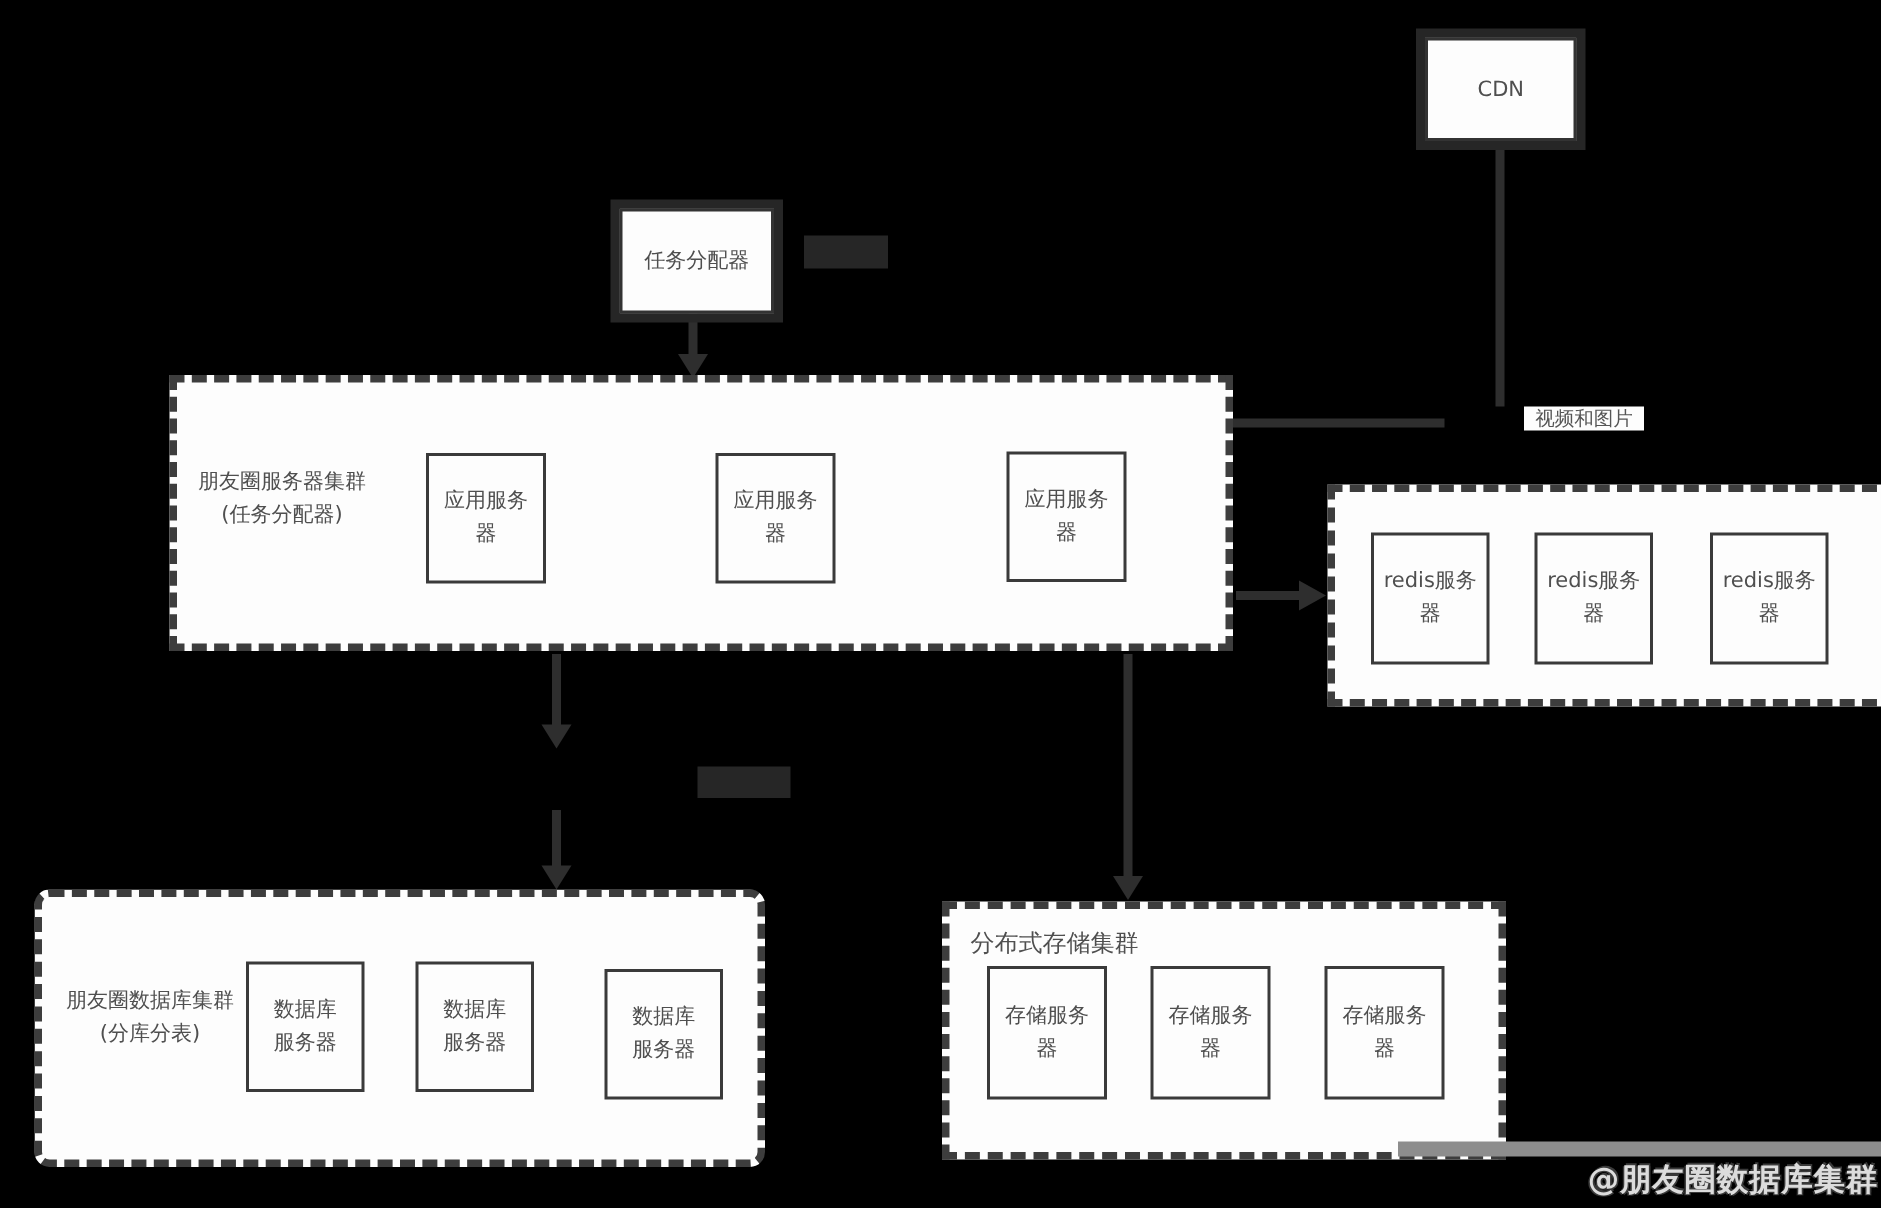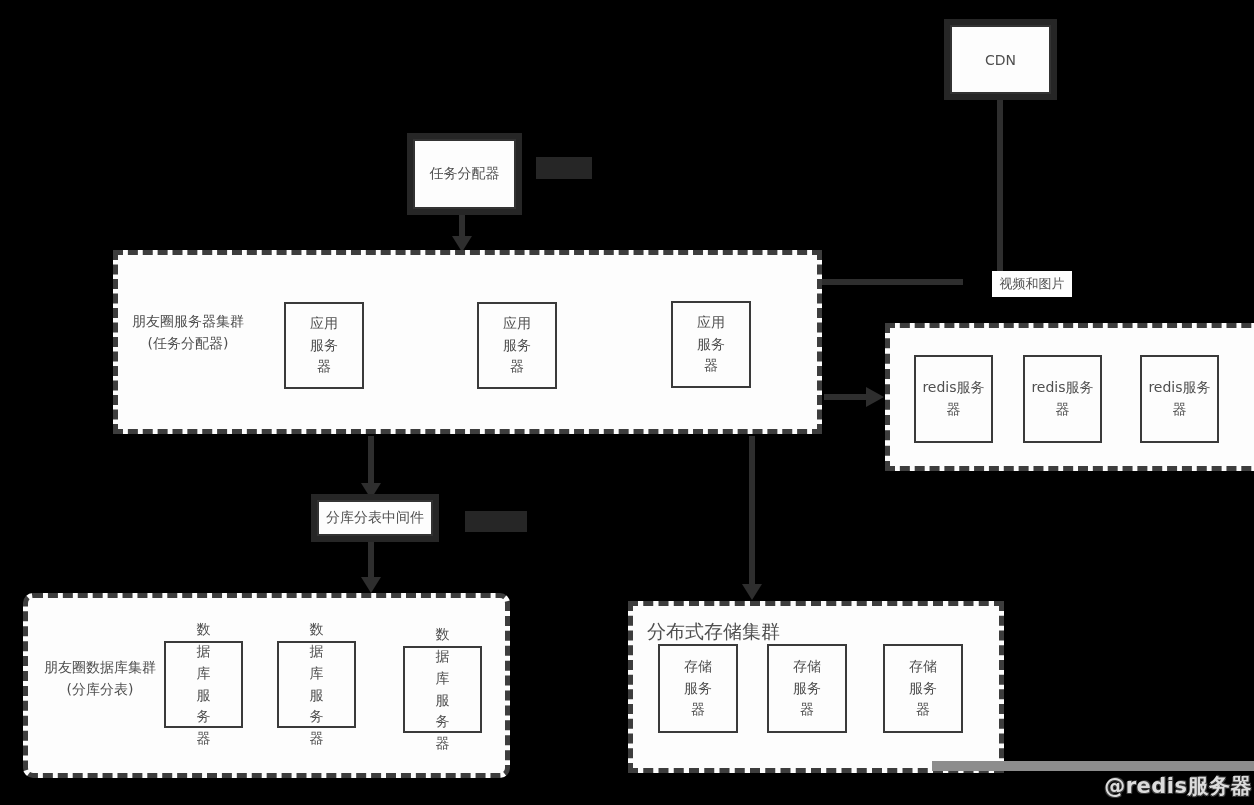--- a/index.html
+++ b/index.html
@@ -25,28 +25,28 @@
   
   .cluster{
     position:absolute;box-sizing:border-box;background:#fdfdfd;
     border:5px dashed #3d3d3d;
   }
   .server{
     position:absolute;box-sizing:border-box;background:#fdfdfd;
     border:2px solid #3a3a3a;
     display:flex;align-items:center;justify-content:center;
     text-align:center;color:#4f4f4f;font-size:14px;line-height:1.55;
-    padding:0 24px;
+    padding:0 10px;
   }
   .server.redis{padding:0 2px;}
   .cluster-title{
     position:absolute;color:#4f4f4f;font-size:14px;
     text-align:center;line-height:1.6;
   }
-  .cluster-title.leftalign{text-align:right;font-size:19px;}
+  .cluster-title.leftalign{text-align:right;font-size:16px;}
   .medialabel{
     position:absolute;background:#fdfdfd;color:#555;font-size:13px;
     display:flex;align-items:center;justify-content:center;
   }
   .darkrect{position:absolute;background:#262626;}
   .wmbar{position:absolute;background:#8d8d8d;}
   .watermark{
     position:absolute;font-size:21px;font-weight:bold;color:#dcdcdc;
     letter-spacing:.5px;
     text-shadow:1px 1px 0 #3a3a3a,-1px 1px 0 #3a3a3a,1px -1px 0 #3a3a3a;
@@ -76,39 +76,38 @@
 
   <div class="vline" style="left:368px;top:540px;width:6px;height:38px;"></div>
   <div class="arrow-down" style="left:361px;top:577px;"></div>
 
   <div class="solidbox" style="left:413px;top:139px;width:103px;height:70px;">任务分配器</div>
 
   <div class="solidbox" style="left:950px;top:25px;width:101px;height:69px;">CDN</div>
 
   <div class="darkrect" style="left:536px;top:157px;width:56px;height:22px;"></div>
 
-  <div class="medialabel" style="left:992px;top:271px;width:80px;height:26px;">视频和图片</div>
+  <div class="medialabel" style="left:1016px;top:271px;width:80px;height:16px;">视频和图片</div>
 
   <div class="cluster" style="left:113px;top:250px;width:709px;height:184px;">
     <div class="cluster-title" style="left:0;top:55px;width:140px;">
       <div>朋友圈服务器集群</div>
       <div>(任务分配器)</div>
     </div>
     <div class="server" style="left:166px;top:47px;width:80px;height:87px;">应用服务器</div>
     <div class="server" style="left:359px;top:47px;width:80px;height:87px;">应用服务器</div>
     <div class="server" style="left:553px;top:46px;width:80px;height:87px;">应用服务器</div>
   </div>
 
   <div class="cluster" style="left:885px;top:323px;width:396px;height:148px;">
     <div class="server redis" style="left:24px;top:27px;width:79px;height:88px;">redis服务器</div>
     <div class="server redis" style="left:133px;top:27px;width:79px;height:88px;">redis服务器</div>
     <div class="server redis" style="left:250px;top:27px;width:79px;height:88px;">redis服务器</div>
   </div>
 
-  <div class="solidbox" style="left:317px;top:500px;width:116px;height:36px;">分库分表中间件</div>
 
   <div class="darkrect" style="left:465px;top:511px;width:62px;height:21px;"></div>
 
   <div class="cluster" style="left:23px;top:593px;width:487px;height:185px;border-radius:10px;">
     <div class="cluster-title" style="left:2px;top:58px;width:140px;">
       <div>朋友圈数据库集群</div>
       <div>(分库分表)</div>
     </div>
     <div class="server" style="left:136px;top:43px;width:79px;height:87px;">数据库服务器</div>
     <div class="server" style="left:249px;top:43px;width:79px;height:87px;">数据库服务器</div>
@@ -116,15 +115,15 @@
   </div>
 
   <div class="cluster" style="left:628px;top:601px;width:376px;height:172px;">
     <div class="cluster-title leftalign" style="left:14px;top:10px;">分布式存储集群</div>
     <div class="server" style="left:25px;top:38px;width:80px;height:89px;">存储服务器</div>
     <div class="server" style="left:134px;top:38px;width:80px;height:89px;">存储服务器</div>
     <div class="server" style="left:250px;top:38px;width:80px;height:89px;">存储服务器</div>
   </div>
 
   <div class="wmbar" style="left:932px;top:761px;width:322px;height:10px;"></div>
-  <div class="watermark" style="right:2px;top:772px;">@redis服务器</div>
+  <div class="watermark" style="right:2px;top:772px;">@朋友圈数据库集群</div>
 
 </div>
 
 </body></html>

